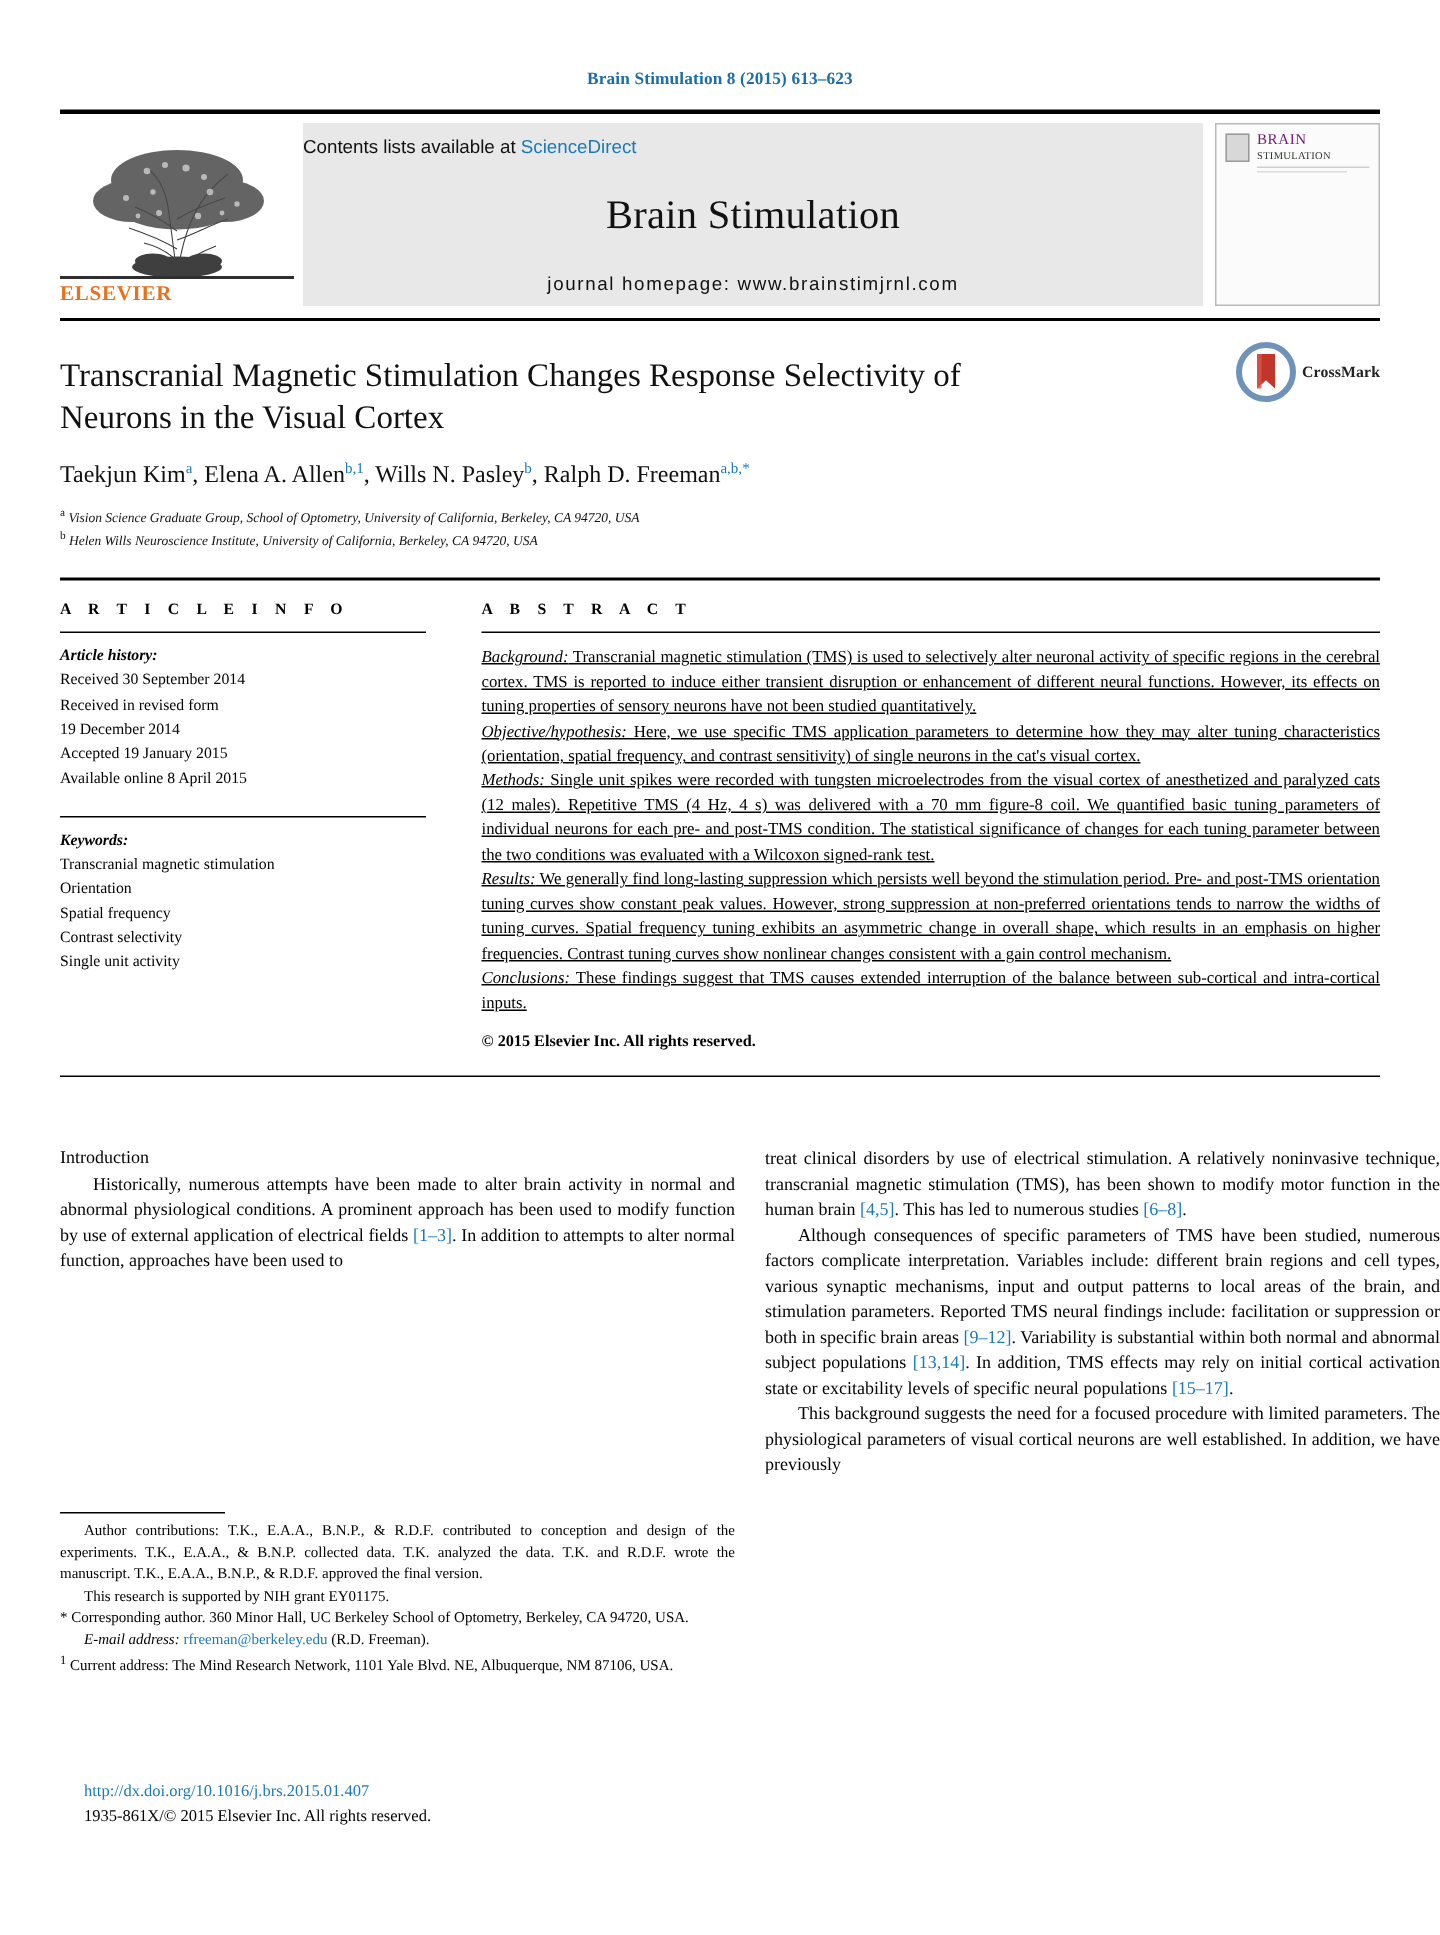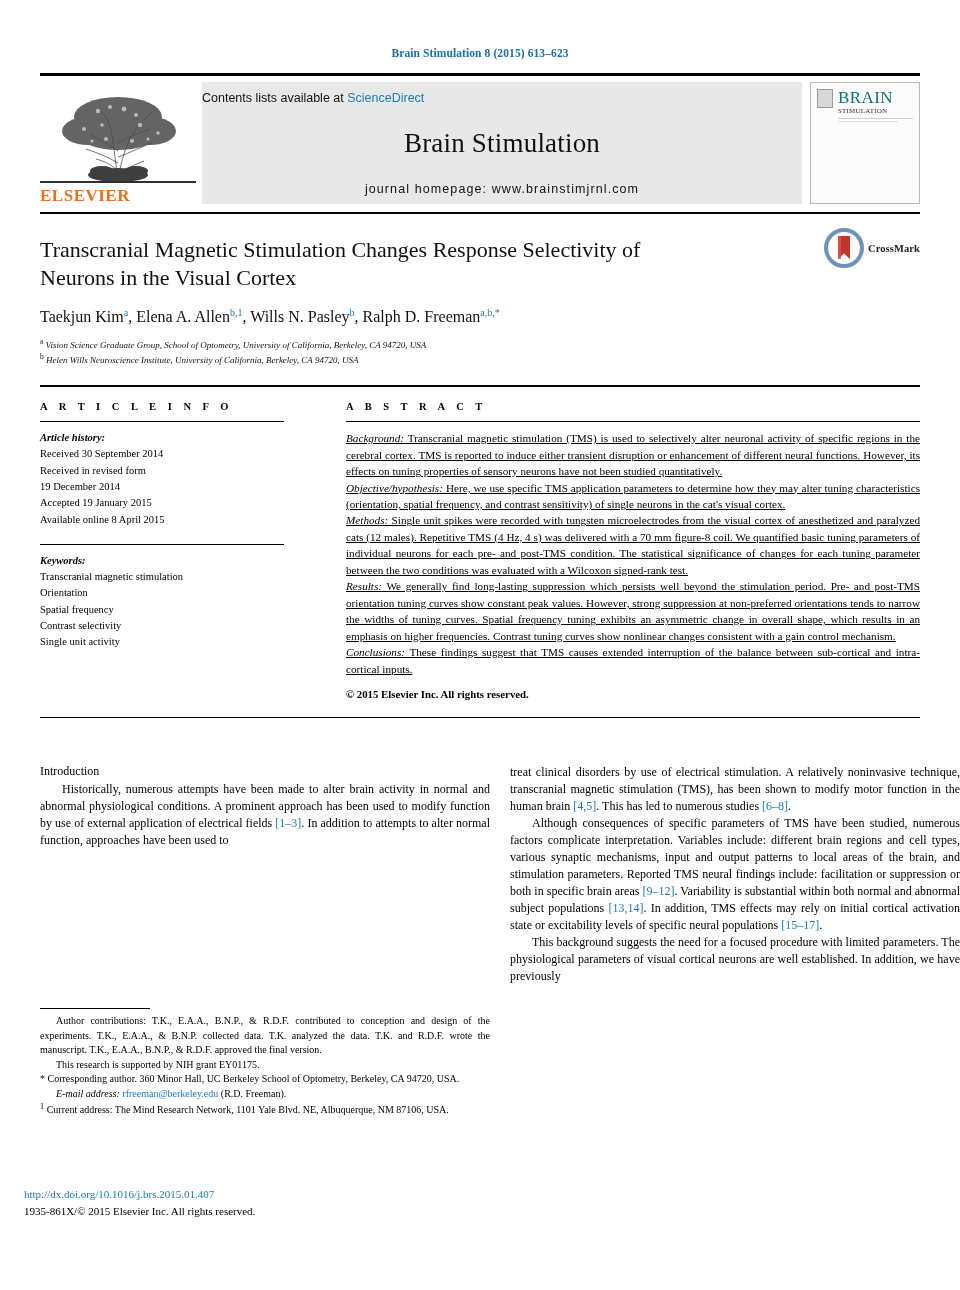--- a/index.html
+++ b/index.html
@@ -27,21 +27,21 @@
   .masthead-wrap { margin:14px 40px 0 40px; border-top:3px solid #000; padding-top:0; }
   .masthead { display:flex; align-items:stretch; height:122px; margin-top:6px; }
 
   .elsevier-logo {
     width:156px; flex:0 0 156px; position:relative;
     display:flex; flex-direction:column; justify-content:flex-end;
   }
   .tree-box { height:96px; position:relative; overflow:hidden; }
   .elsevier-word {
     color:#E9711C; font-family:"Liberation Serif", serif;
-    font-size:17px; font-weight:bold; letter-spacing:.5px;
+    font-size:14px; font-weight:bold; letter-spacing:.5px;
     text-align:left; line-height:1;
   }
 
   .masthead-center {
     flex:1 1 auto; background:#e8e8e8; position:relative;
     display:flex; flex-direction:column; justify-content:space-between;
     padding:9px 0 8px 0; margin-left:6px;
   }
   .contents-line { text-align:left; font-family:"Liberation Sans", sans-serif; font-size:12.5px; color:#111; }
   .contents-line a { color:#1b7ab5; text-decoration:none; }
@@ -58,21 +58,21 @@
     width:110px; flex:0 0 110px; margin-left:8px;
     border:1px solid #b9b9b9; background:#fbfbfb;
     position:relative; box-sizing:border-box; padding:6px 6px 0 6px;
   }
   .cover-top { display:flex; align-items:flex-start; gap:5px; }
   .cover-icon {
     width:14px; height:17px; background:#d8d8d8; border:1px solid #9a9a9a;
     flex:0 0 14px;
   }
   .cover-titles { flex:1; }
-  .cover-brain { font-size:17px; letter-spacing:.4px; color:#0f766e; line-height:1; font-family:"Liberation Serif", serif;}
+  .cover-brain { font-size:10px; letter-spacing:.4px; color:#701a75; line-height:1; font-family:"Liberation Serif", serif;}
   .cover-stim { font-size:7px; letter-spacing:.2px; color:#333; margin-top:1px; font-family:"Liberation Serif", serif;}
   .cover-rule { height:1px; background:#cfcfcf; margin-top:3px; }
   .cover-rule2 { height:1px; background:#dcdcdc; margin-top:2px; width:80%; }
   .cover-small { font-size:5px; color:#8a8a8a; text-align:right; margin-top:8px; letter-spacing:.2px;}
 
   
   .content { margin:0 40px; }
   .rule-med  { border-top:2px solid #000; }
 
   .titleblock { position:relative; padding:22px 0 6px 0; }
@@ -90,21 +90,21 @@
     position:absolute; right:0; top:14px;
     width:96px; text-align:center;
   }
   .crossmark-row { display:flex; align-items:center; gap:4px; }
   .cm-badge { width:40px; height:40px; flex:0 0 40px; }
   .cm-label { font-size:10.5px; font-family:"Liberation Serif", serif; color:#222; font-weight:bold; letter-spacing:.1px;}
 
   
   .infoabs { display:flex; padding-top:14px; }
   .col-info { width:244px; flex:0 0 244px; }
-  .col-abs  { flex:1 1 auto; margin-left:62px; }
+  .col-abs  { flex:1 1 auto; margin-left:37px; }
 
   .sec-label {
     font-family:"Liberation Serif", serif;
     font-size:10.5px; font-weight:bold; letter-spacing:4.5px;
     margin-bottom:9px;
   }
   .hr-black { border-top:1px solid #000; margin-bottom:8px; }
 
   .info-body { font-size:10.5px; line-height:1.55; }
   .info-ital { font-style:italic; font-weight:bold; }
@@ -127,21 +127,21 @@
   .ref { color:#1b7ab5; }
 
   
   .footnotes { position:absolute; left:40px; top:1008px; width:450px; }
   .fn-rule { border-top:1px solid #000; width:110px; margin-bottom:5px; }
   .fn { font-size:10px; line-height:1.45; text-align:justify; margin:0; }
   .fn-ind { text-indent:16px; }
   .fn a, .fn .link { color:#1b7ab5; }
   .fn .ital { font-style:italic; }
 
-  .doi-block { position:absolute; left:24px; top:1186px; width:460px; }
+  .doi-block { position:absolute; left:56px; top:1186px; width:460px; }
   .doi { color:#1b7ab5; font-size:11px; line-height:1.5; }
   .issn { font-size:11px; line-height:1.5; }
 </style>
 </head>
 <body>
 
 <div class="page">
 
   <div class="running-head">Brain Stimulation 8 (2015) 613–623</div>
 

